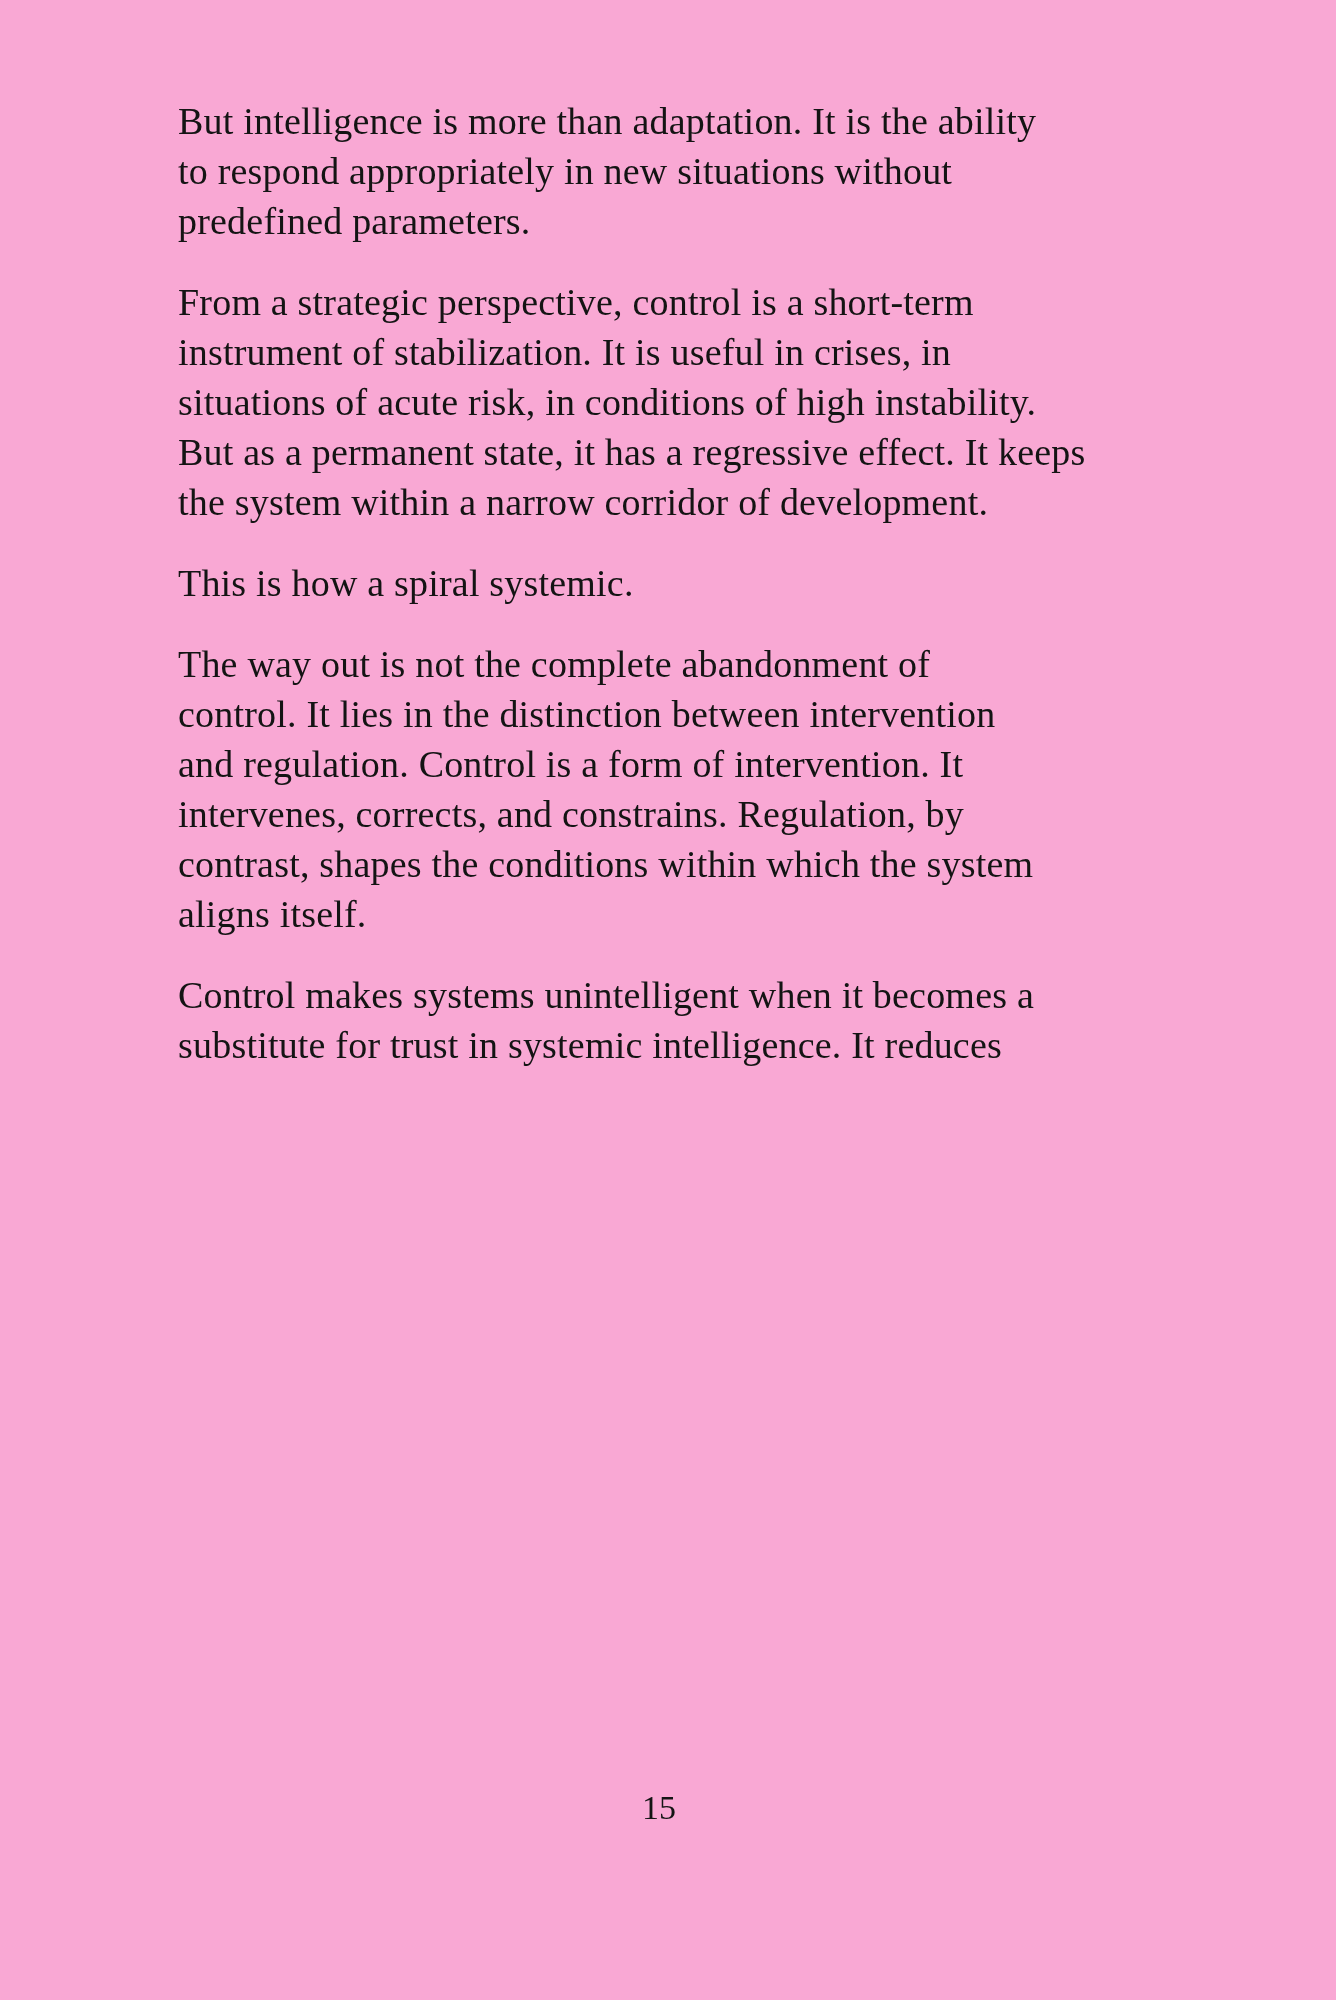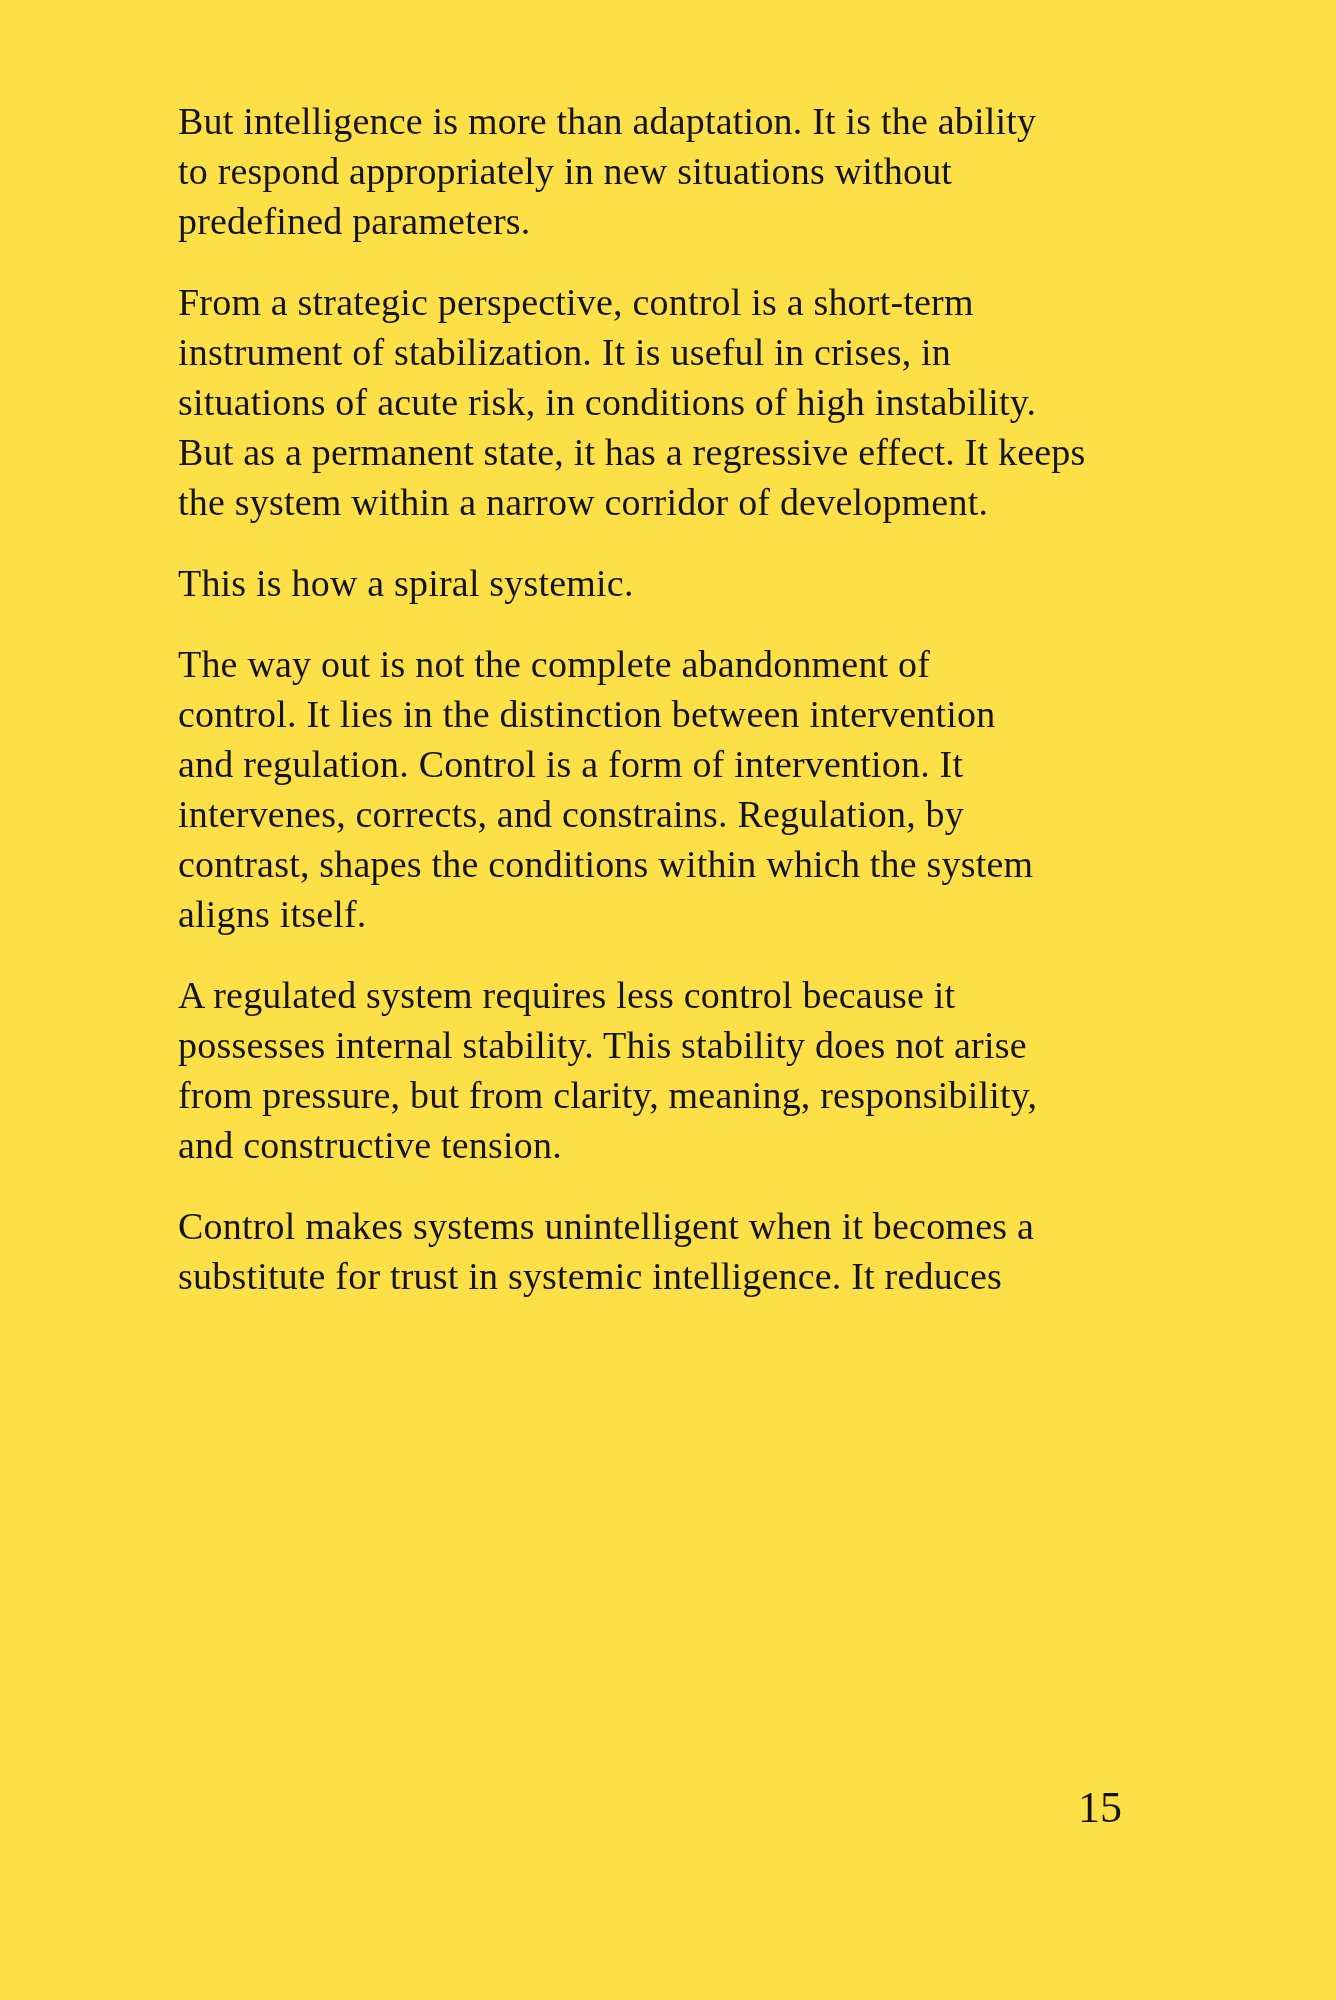--- a/index.html
+++ b/index.html
@@ -11,44 +11,44 @@
     width: 1336px;
     height: 2000px;
     position: relative;
     font-family: "Liberation Serif", "DejaVu Serif", serif;
     color: #141414;
     overflow: hidden;
   }
   .page {
     position: absolute;
     inset: 0;
-    background: #fde047;
+    background: #f9a8d4;
   }
   .text-column {
     position: absolute;
     left: 178px;
     top: 96px;
     width: 962px;
   }
   .para {
     margin: 0 0 31px 0;
     font-size: 38px;
     line-height: 50px;
     letter-spacing: 0.2px;
     white-space: pre-line; 
     text-align: left;
   }
   .page-number {
     position: absolute;
-    left: 160px;
+    left: 178px;
     top: 1788px;
     width: 962px;
-    font-size: 44px;
+    font-size: 34px;
     line-height: 40px;
-    text-align: right;
+    text-align: center;
   }
 </style>
 </head>
 <body style="background: rgb(255, 255, 255); color: rgb(20, 20, 20);">
 
 <div class="page">
   <div class="text-column">
 
   <p class="para">But intelligence is more than adaptation. It is the ability
 to respond appropriately in new situations without
@@ -58,21 +58,17 @@
 situations of acute risk, in conditions of high instability.
 But as a permanent state, it has a regressive effect. It keeps
 the system within a narrow corridor of development.</p>
       <p class="para">This is how a spiral systemic.</p>
       <p class="para">The way out is not the complete abandonment of
 control. It lies in the distinction between intervention
 and regulation. Control is a form of intervention. It
 intervenes, corrects, and constrains. Regulation, by
 contrast, shapes the conditions within which the system
 aligns itself.</p>
-      <p class="para">A regulated system requires less control because it
-possesses internal stability. This stability does not arise
-from pressure, but from clarity, meaning, responsibility,
-and constructive tension.</p>
       <p class="para">Control makes systems unintelligent when it becomes a
 substitute for trust in systemic intelligence. It reduces</p>
     </div>
   <div class="page-number">15</div>
 </div>
 
 </body></html>

